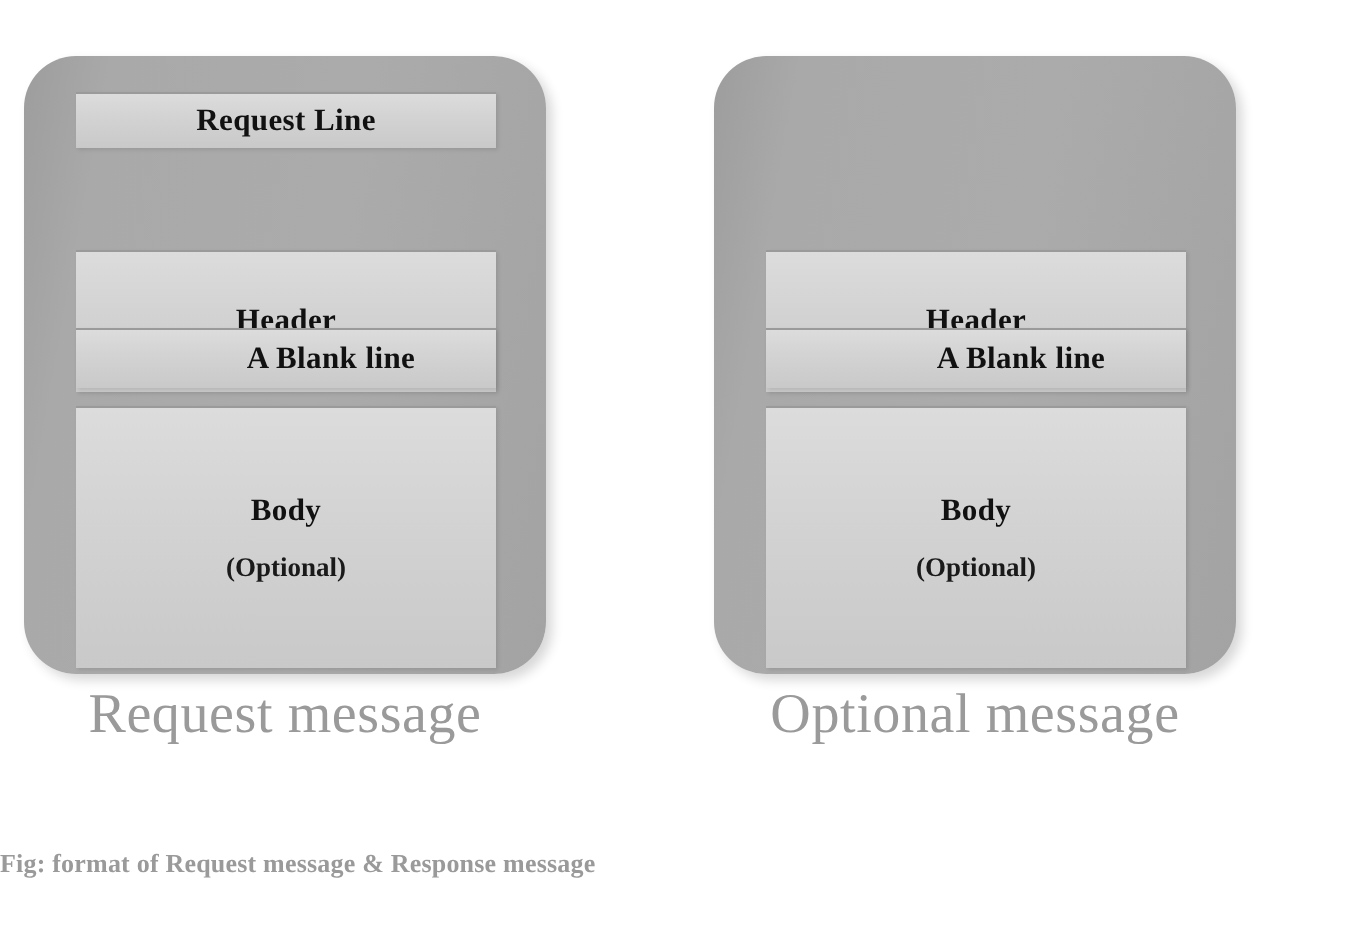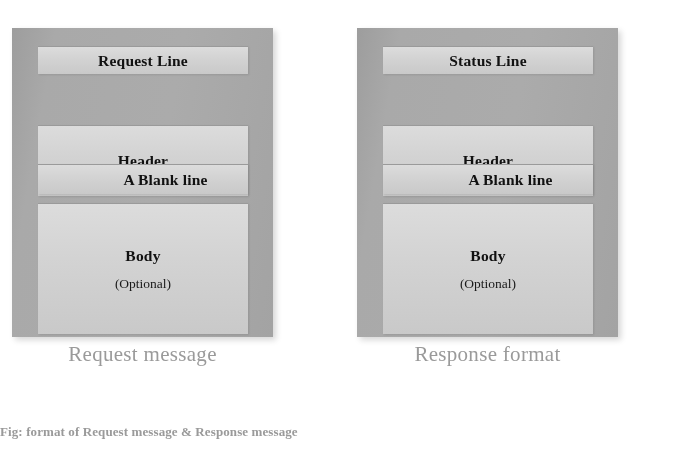--- a/index.html
+++ b/index.html
@@ -15,20 +15,21 @@
     font-family: "Liberation Serif", "DejaVu Serif", serif;
     -webkit-font-smoothing: antialiased;
   }
 
   
   .frame {
     position: absolute;
     background: linear-gradient(100deg, #9d9d9d 0%, #a9a9a9 14%, #ababab 55%, #a3a3a3 100%);
     box-shadow: 3px 3px 6px rgba(0,0,0,0.16);
     box-sizing: border-box;
+    border-radius: 26px;
   }
   #frame-request  { left: 12px;  top: 28px; width: 261px; height: 309px; }
   #frame-response { left: 357px; top: 28px; width: 261px; height: 309px; }
 
   
   .section {
     position: absolute;
     background: linear-gradient(to bottom, #dcdcdc 0%, #d3d3d3 42%, #c9c9c9 100%);
     border-top: 1px solid #9a9a9a;
     box-sizing: border-box;
@@ -39,38 +40,38 @@
     box-shadow: 1px 1px 2px rgba(0,0,0,0.10);
   }
   .section .line-title {
     font-weight: bold;
     font-size: 15.5px;
     color: #111111;
     letter-spacing: 0.2px;
     line-height: 1.1;
   }
   .section .line-sub {
-    font-weight: normal;
+    font-weight: bold;
     font-size: 13.5px;
     color: #1a1a1a;
     margin-top: 13px;
     line-height: 1.1;
   }
 
   
   .sec-start  { left: 26px; top: 18px;  width: 210px; height: 28px; }
   .sec-header { left: 26px; top: 57px;  width: 210px; height: 71px; margin-top: 40px; }
   .sec-blank  { left: 26px; top: 136px; width: 210px; height: 30px; padding-left: 45px; }
   .sec-body   { left: 26px; top: 175px; width: 210px; height: 131px; }
 
   
   .caption {
     position: absolute;
     text-align: center;
-    font-size: 21px;
+    font-size: 28px;
     color: #9a9a9a;
     font-weight: normal;
     letter-spacing: 0.3px;
     white-space: nowrap;
   }
   #caption-request  { left: 12px;  top: 342px; width: 261px; }
   #caption-response { left: 357px; top: 342px; width: 261px; }
 
   #figure-caption {
     position: absolute;
@@ -105,34 +106,31 @@
     <div class="line-title">Body</div>
     <div class="line-sub">(Optional)</div>
   </div>
 
 </div>
 
 <div class="caption" id="caption-request">Request message</div>
 
 <div class="frame" id="frame-response">
 
-  <div class="section sec-start">
-    <div class="line-title">Status Line</div>
-  </div>
 
   <div class="section sec-header">
     <div class="line-title">Header</div>
   </div>
 
   <div class="section sec-blank">
     <div class="line-title">A Blank line</div>
   </div>
 
   <div class="section sec-body">
     <div class="line-title">Body</div>
     <div class="line-sub">(Optional)</div>
   </div>
 
 </div>
 
-<div class="caption" id="caption-response">Response format</div>
+<div class="caption" id="caption-response">Optional message</div>
 
 <div id="figure-caption">Fig: format of Request message &amp; Response message</div>
 
 </body></html>

